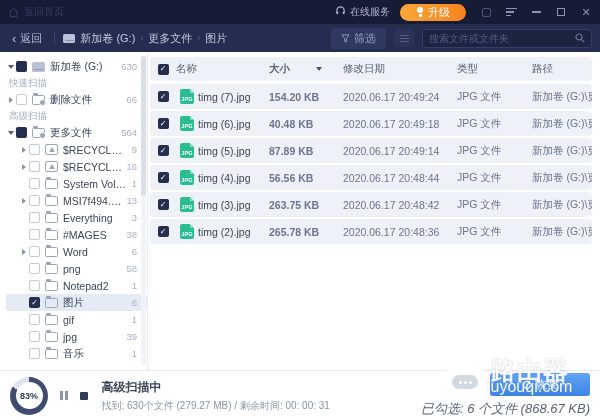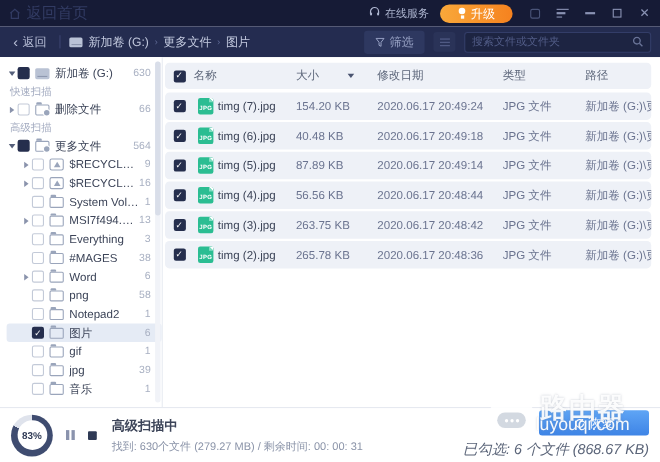--- a/index.html
+++ b/index.html
@@ -1,21 +1,21 @@
 <!DOCTYPE html>
 <html><head>
 <meta charset="utf-8">
 <style>
   * { margin:0; padding:0; box-sizing:border-box; }
   html,body { width:600px; height:420px; overflow:hidden; font-family:"Liberation Sans",sans-serif; background:#fff; }
   .app { position:relative; width:600px; height:420px; display:flex; flex-direction:column; }
 
   
   .titlebar { height:24px; background:#161b36; display:flex; align-items:center; padding:0 8px; flex:0 0 auto; }
-  .home-group { display:flex; align-items:center; gap:5px; color:#323b63; font-size:14px;font-family:Liberation Serif, serif; }
+  .home-group { display:flex; align-items:center; gap:5px; color:#323b63; font-size:10px;font-family:Liberation Serif, serif; }
   .home-ic { width:11px; height:11px; stroke:#323b63; }
   .tb-spacer { flex:1; }
   .svc-group { display:flex; align-items:flex-start; gap:4px; color:#aeb6d0; font-size:10px; margin-right:10px; }
   .headset-ic { width:11px; height:11px; stroke:#aeb6d0; }
   .upgrade-btn { display:flex; align-items:center; gap:4px; background:linear-gradient(90deg,#f9a83a,#f5821f); color:#fff; font-size:11px; border:none; border-radius:9px; padding:2px 16px; height:17px; cursor:pointer; }
   .bulb { width:8px; height:10px; display:inline-block; position:relative; }
   .bulb:before { content:""; position:absolute; top:0; left:1px; width:6px; height:6px; border-radius:50%; background:#fff; }
   .bulb:after { content:""; position:absolute; bottom:0; left:2.5px; width:3px; height:3px; background:#fff; }
   .win-icons { display:flex; align-items:center; gap:13px; margin-left:14px; }
   .wi { display:inline-flex; align-items:center; justify-content:center; width:12px; height:12px; cursor:pointer; }
@@ -74,21 +74,21 @@
 
   
   .main { flex:1; padding:5px 8px 0 2px; min-width:0; }
   .thead { display:flex; align-items:center; height:24px; background:#eef1f7; border-radius:4px; font-size:10.5px; color:#5a6478; margin-bottom:3px; }
   .trow { display:flex; align-items:center; height:25px; background:#eef1f7; border-radius:4px; margin-bottom:2px; font-size:10.5px; color:#6b7490; cursor:pointer; }
   .c-cb { width:26px; display:flex; justify-content:center; flex:0 0 auto; }
   .c-cb .cb { margin-right:0; }
   .c-icon { width:22px; flex:0 0 auto; display:flex; justify-content:center; }
   .c-name { width:71px; flex:0 0 auto; color:#3c4458; white-space:nowrap; }
   .thead .c-name { width:93px; color:#5a6478; }
-  .c-size { width:74px; flex:0 0 auto; display:flex; align-items:center; }
+  .c-size { width:74px; flex:0 0 auto; display:flex; align-items:center;font-weight:bold; }
   .c-date { width:114px; flex:0 0 auto; }
   .c-type { width:48px; flex:0 0 auto; }
   .c-path { flex:1; white-space:nowrap; overflow:hidden; min-width:0;padding-left:27px; }
   .sort-arr { margin-left:26px; display:inline-block; border-left:3.5px solid transparent; border-right:3.5px solid transparent; border-top:4.5px solid #4a5470; }
   .jpg-ic { width:14px; height:15px; background:#2bbd92; border-radius:2px; position:relative; display:flex; align-items:flex-end; justify-content:center; }
   .jpg-ic:before { content:""; position:absolute; top:0; right:0; border-top:4px solid #fff; border-left:4px solid transparent; border-radius:0 2px 0 0; }
   .jpg-ic:after { content:""; position:absolute; top:0; right:0; border-bottom:4px solid #7fdcc0; border-right:4px solid transparent; }
   .jpg-ic span { color:#fff; font-size:5.5px; font-weight:bold; padding-bottom:2px; letter-spacing:0.2px; }
 
   

